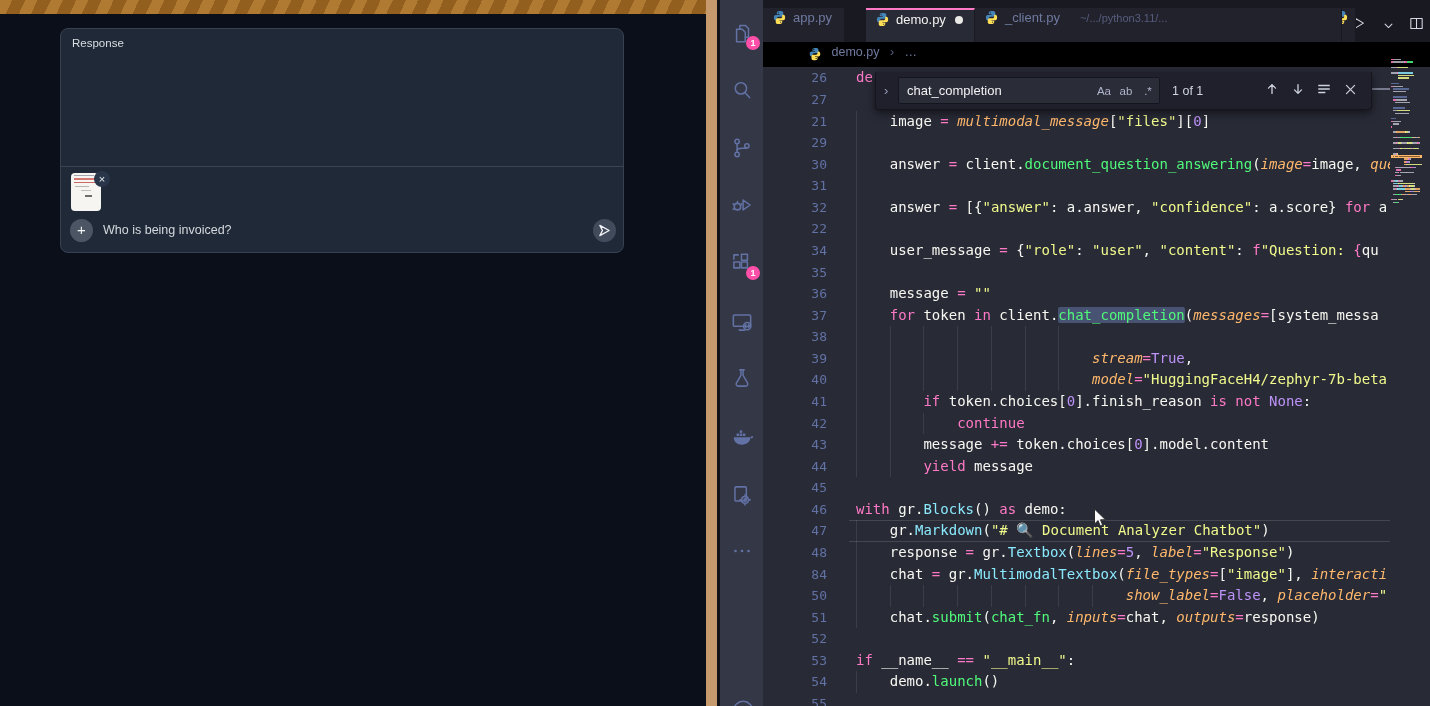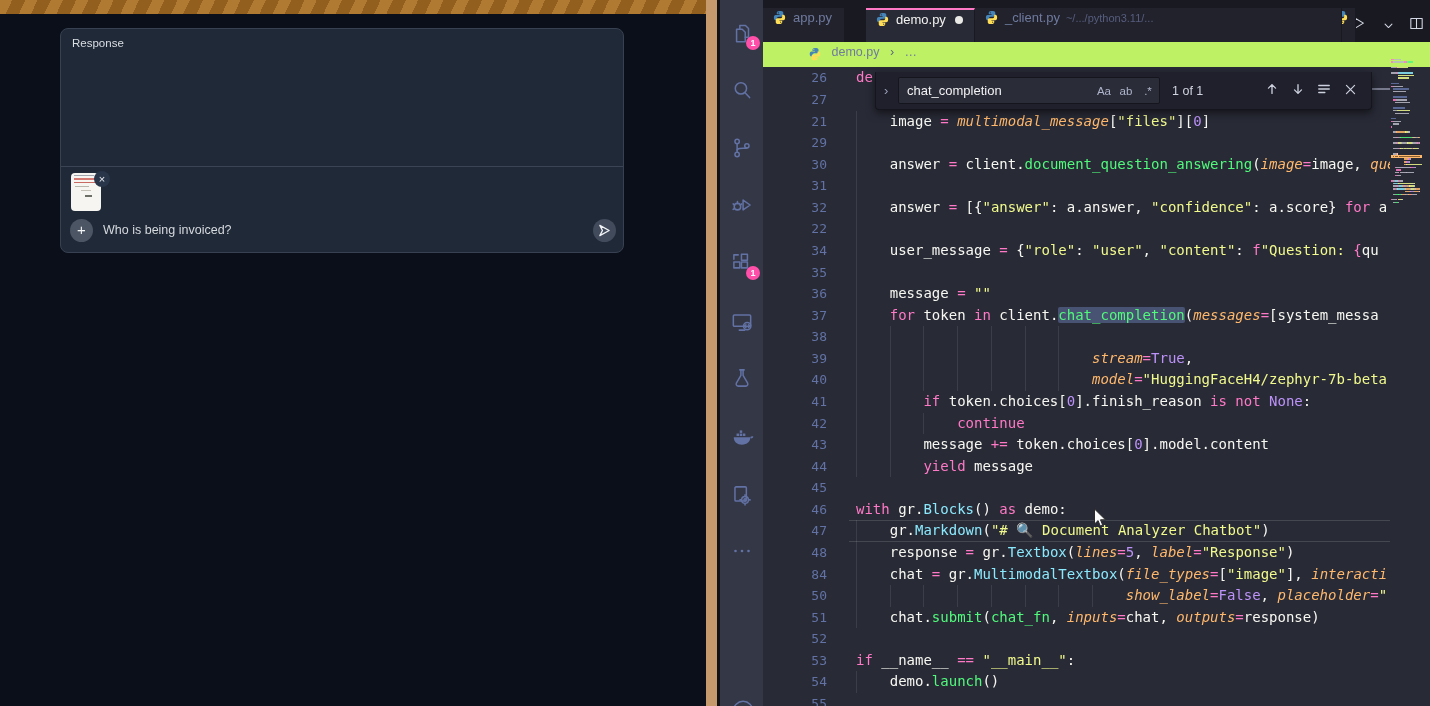--- a/index.html
+++ b/index.html
@@ -44,30 +44,30 @@
   .abar{position:absolute;left:0;top:0;width:43px;height:706px;background:#343746;z-index:5;}
   .aitem{position:absolute;left:9px;width:26px;height:26px;cursor:pointer;}
   .aitem svg{width:26px;height:26px;stroke:#6272a4;stroke-width:1.4;fill:none;stroke-linecap:round;stroke-linejoin:round;}
   .abadge{position:absolute;right:-5px;bottom:-4px;min-width:14px;height:14px;border-radius:8px;
           background:#ff4fa8;color:#fff;font-size:9px;line-height:14px;text-align:center;font-weight:bold;}
   
   .tabbar{position:absolute;left:43px;top:0;right:0;height:42px;background:#191a21;}
   .tab{position:absolute;top:8px;height:34px;box-sizing:border-box;background:#21222c;cursor:pointer;
        border-right:1px solid #191a21;overflow:hidden;white-space:nowrap;}
   .tab .tlabel{font-size:13px;color:#6f7a9e;margin-left:6px;vertical-align:middle;}
-  .tab .tdesc{font-size:11px;color:#565d7e;margin-left:6px;vertical-align:middle;}
+  .tab .tdesc{font-size:11px;color:#565d7e;margin-left:20px;vertical-align:middle;}
   .tab.active{background:#282a36;border-top:2px solid #ff79c6;}
   .tab.active .tlabel{color:#f3f3f1;}
   .tab .pyico{display:inline-block;width:15px;height:15px;margin-left:9px;vertical-align:middle;}
   .dirty{display:inline-block;width:8px;height:8px;border-radius:50%;background:#e9e9e6;margin-left:9px;vertical-align:middle;}
   .eactions{position:absolute;right:0;top:8px;height:34px;}
   .eactions .act{display:inline-block;vertical-align:middle;margin:7px 5px 0 5px;cursor:pointer;}
   .eactions svg{stroke:#d4d7e4;fill:none;stroke-width:1.5;stroke-linecap:round;stroke-linejoin:round;}
   
-  .bcrumb{position:absolute;left:43px;top:42px;right:0;height:25px;background:#bef264;font-size:12.5px;color:#6f7a9f;}
+  .bcrumb{position:absolute;left:43px;top:42px;right:0;height:25px;background:#000000;font-size:12.5px;color:#6f7a9f;}
   .bcrumb .pyico{display:inline-block;width:14px;height:14px;margin:5px 0 0 45px;vertical-align:middle;}
   .bcrumb span{vertical-align:middle;}
   .bc-file{margin-left:6px;cursor:pointer;}
   .bc-sep{margin:0 7px;color:#5a6284;}
   .bc-more{cursor:pointer;}
   
   .codevp{position:absolute;left:43px;top:67px;width:627px;height:639px;overflow:hidden;
           font-family:"DejaVu Sans Mono",monospace;font-size:14px;}
   .crow{position:absolute;left:0;width:100%;height:21.57px;line-height:21.57px;}
   .lnum{position:absolute;left:0;top:0;width:64px;text-align:right;color:#6272a4;font-size:13px;}

